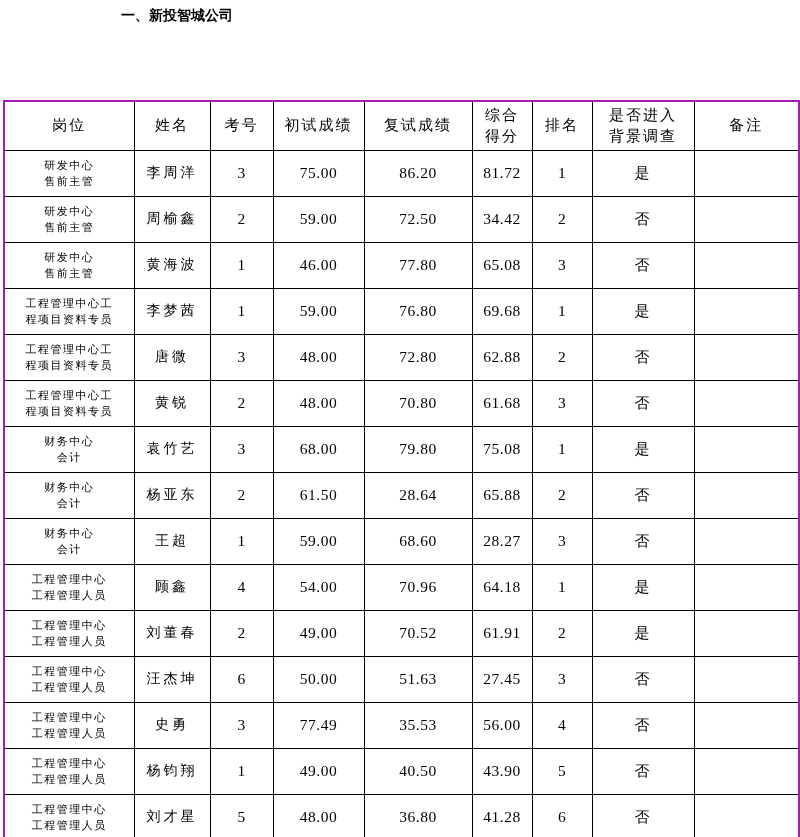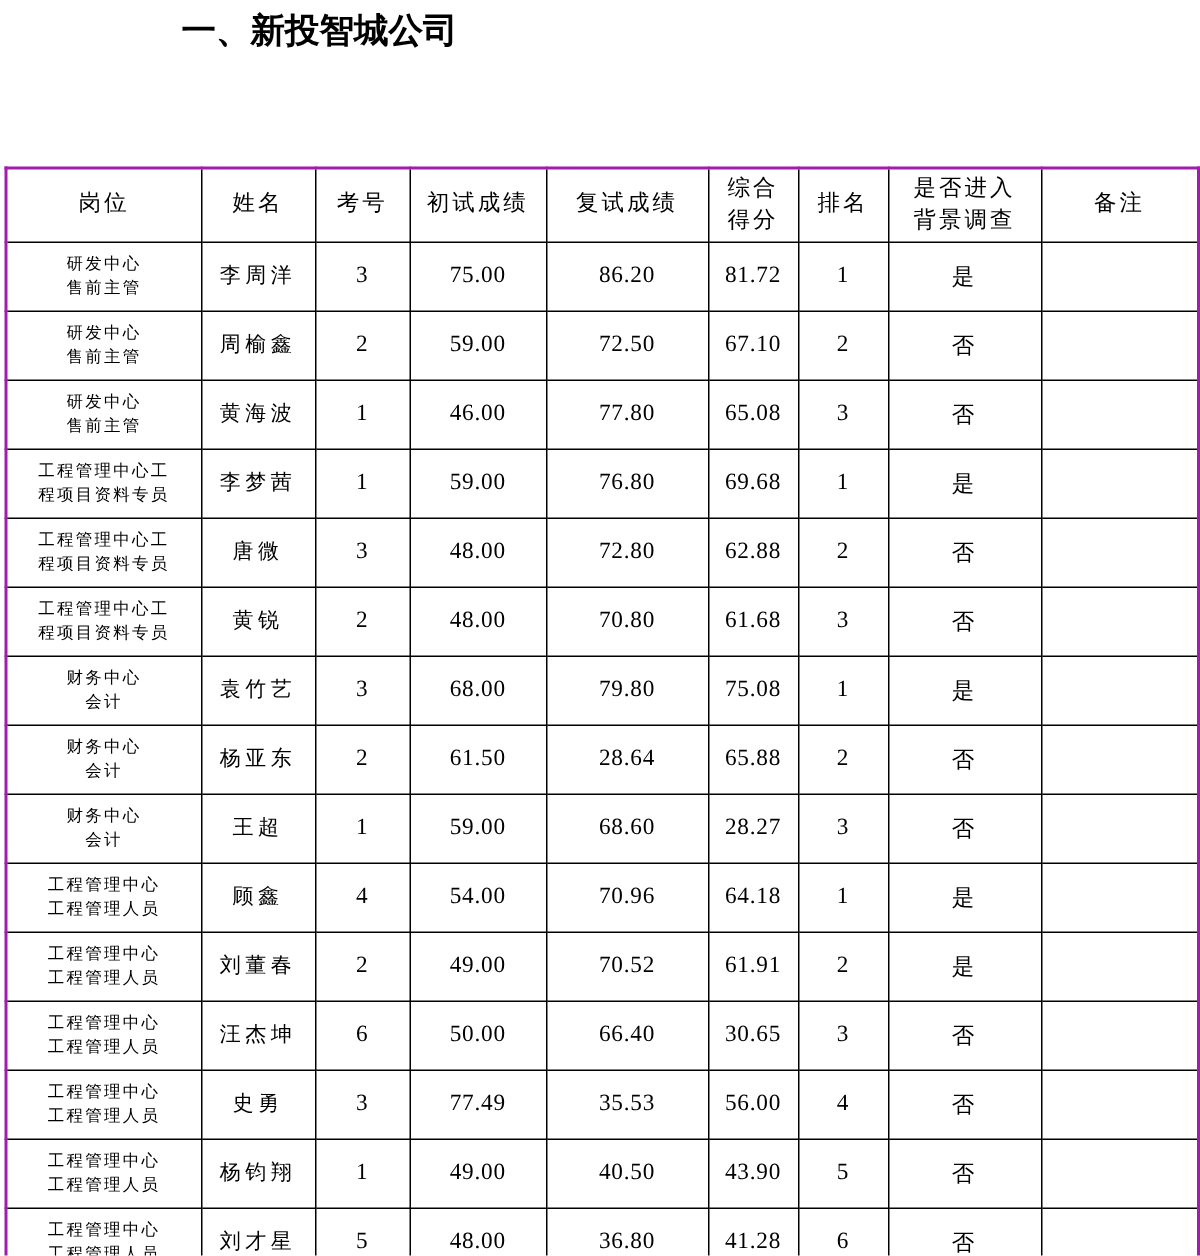--- a/index.html
+++ b/index.html
@@ -10,21 +10,21 @@
   }
   body {
     width: 800px;
     height: 837px;
     overflow: hidden;
     font-family: "Liberation Serif", "DejaVu Serif", serif;
   }
   .page-title {
     font-family: "Liberation Sans", "DejaVu Sans", sans-serif;
     font-weight: 700;
-    font-size: 23px;
+    font-size: 14px;
     line-height: 1.2;
     margin: 7px 0 16px 121px;
     color: #000000;
   }
   table.results {
     border-collapse: collapse;
     table-layout: fixed;
     width: 795px;
     margin: 76px 0 0 3px;
     border: 2px solid #a21caf;
@@ -111,21 +111,21 @@
         <td class="cell-cjk">是</td>
         <td class="cell-remark"></td>
       </tr>
       <tr>
         <td class="cell-position">研发中心
 售前主管</td>
         <td class="cell-name">周榆鑫</td>
         <td class="cell-num">2</td>
         <td class="cell-num">59.00</td>
         <td class="cell-num">72.50</td>
-        <td class="cell-num">67.10</td>
+        <td class="cell-num">34.42</td>
         <td class="cell-num">2</td>
         <td class="cell-cjk">否</td>
         <td class="cell-remark"></td>
       </tr>
       <tr>
         <td class="cell-position">研发中心
 售前主管</td>
         <td class="cell-name">黄海波</td>
         <td class="cell-num">1</td>
         <td class="cell-num">46.00</td>
@@ -230,22 +230,22 @@
         <td class="cell-num">2</td>
         <td class="cell-cjk">是</td>
         <td class="cell-remark"></td>
       </tr>
       <tr>
         <td class="cell-position">工程管理中心
 工程管理人员</td>
         <td class="cell-name">汪杰坤</td>
         <td class="cell-num">6</td>
         <td class="cell-num">50.00</td>
-        <td class="cell-num">66.40</td>
-        <td class="cell-num">30.65</td>
+        <td class="cell-num">51.63</td>
+        <td class="cell-num">27.45</td>
         <td class="cell-num">3</td>
         <td class="cell-cjk">否</td>
         <td class="cell-remark"></td>
       </tr>
       <tr>
         <td class="cell-position">工程管理中心
 工程管理人员</td>
         <td class="cell-name">史勇</td>
         <td class="cell-num">3</td>
         <td class="cell-num">77.49</td>

